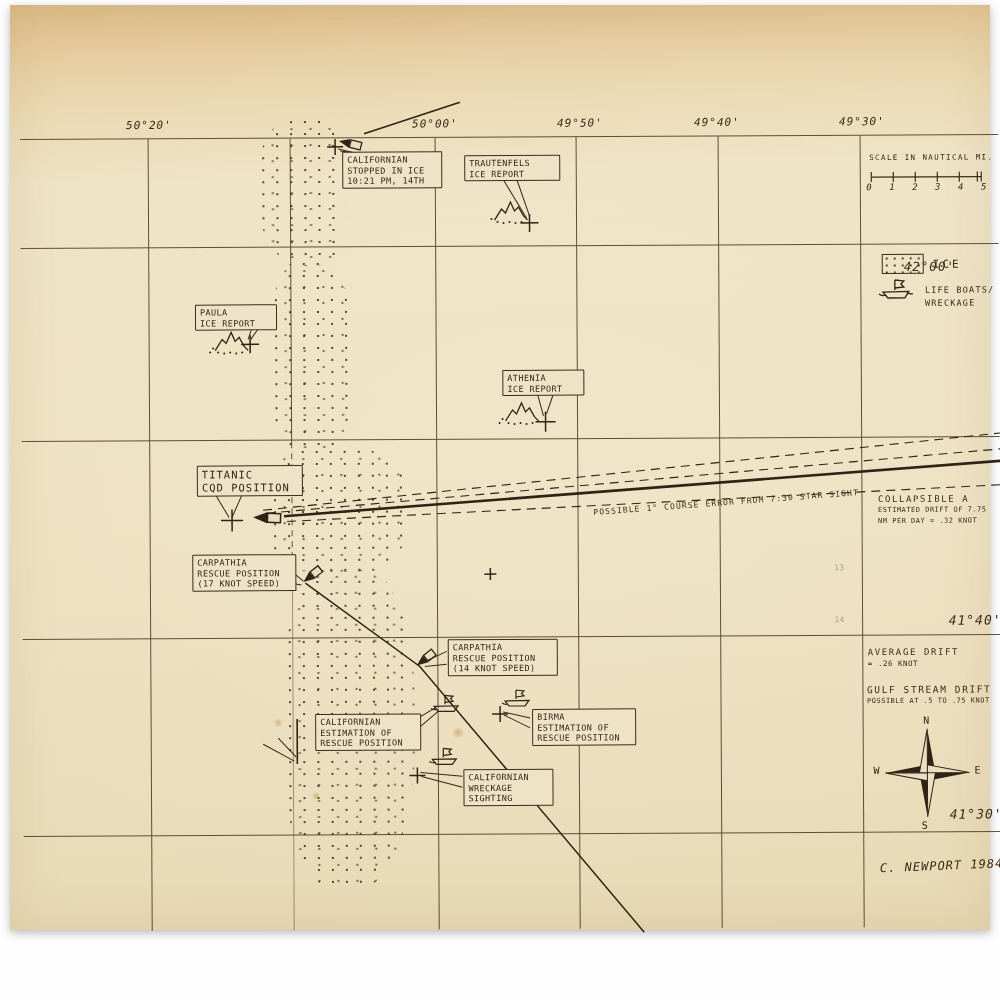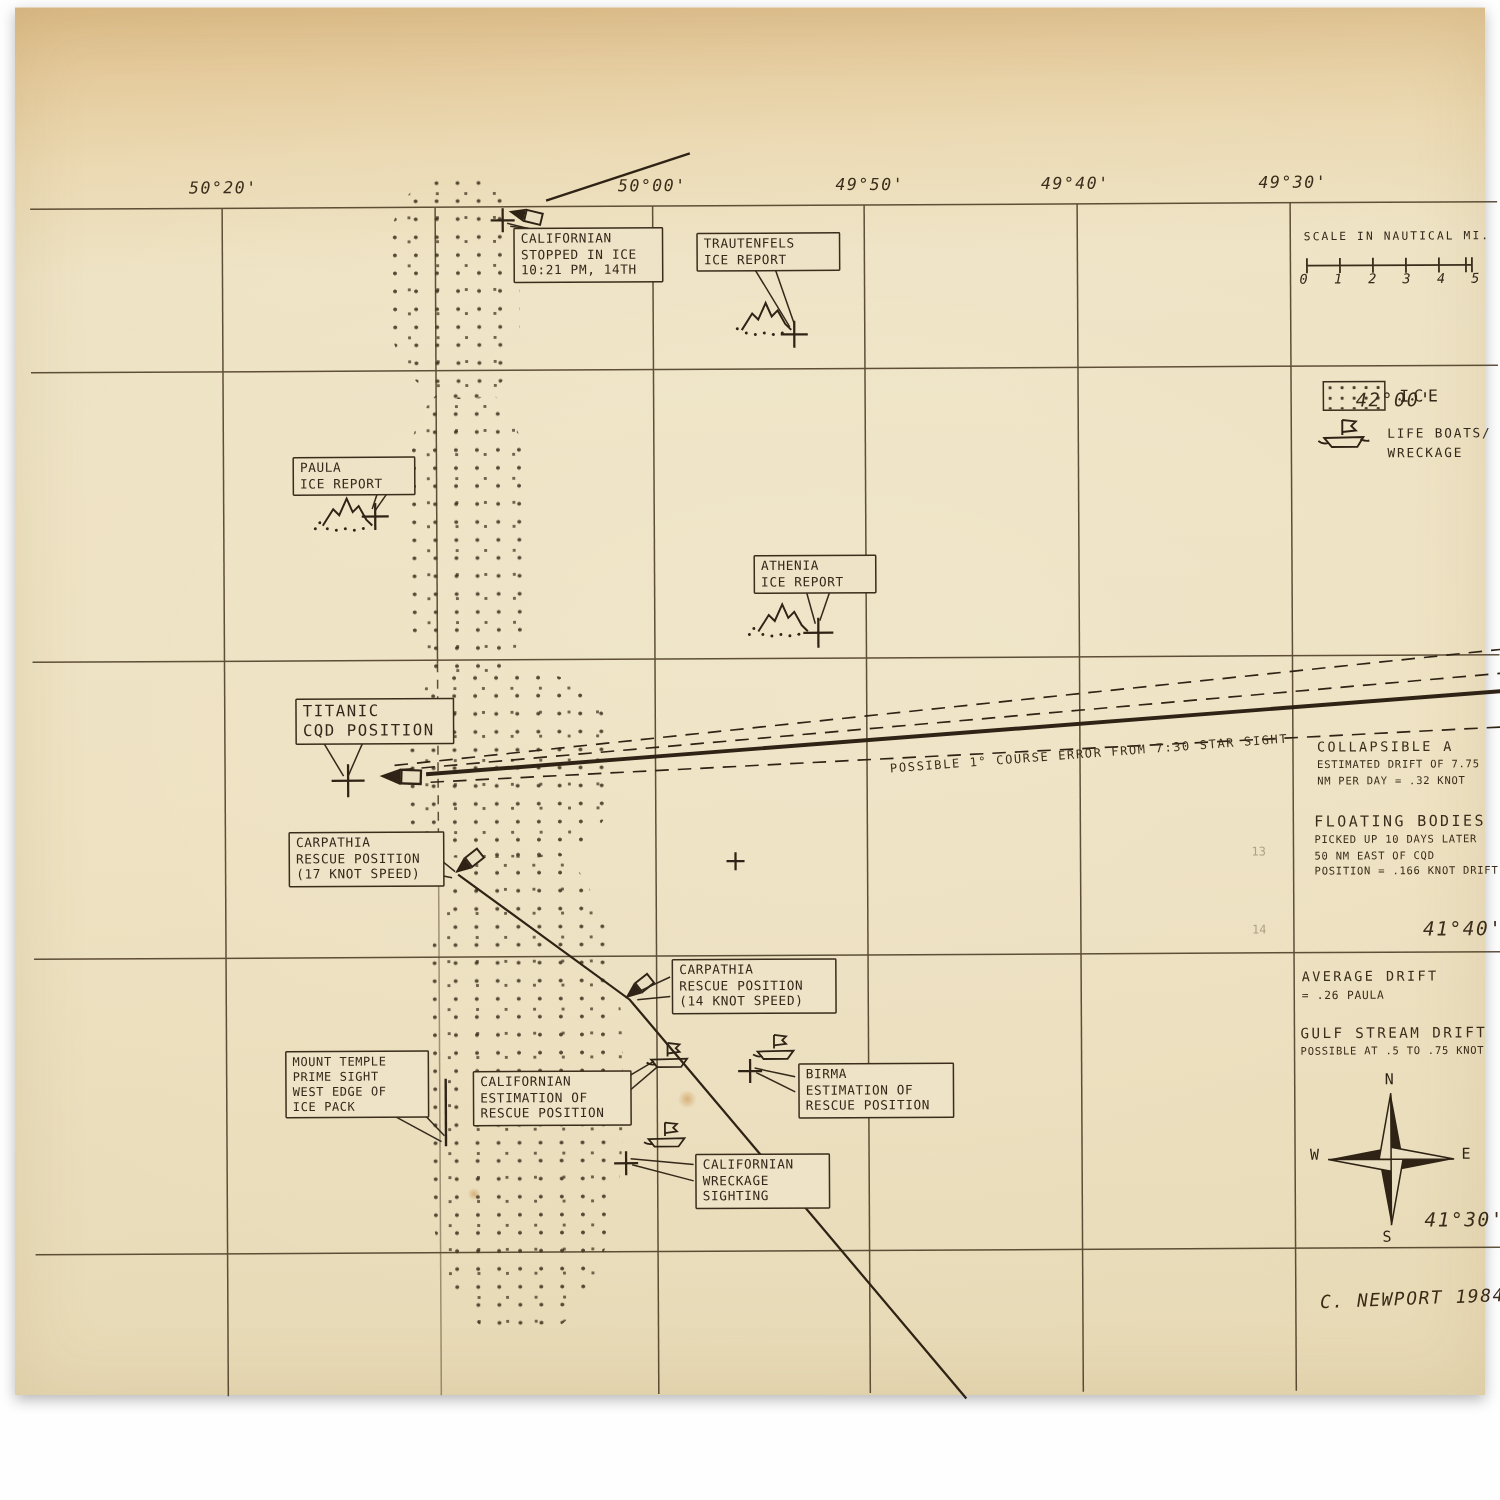--- a/index.html
+++ b/index.html
@@ -266,50 +266,40 @@
     <div class="callout" style="left:493px;top:365px;width:72px;">ATHENIA
 ICE REPORT</div>
     <div class="callout" style="left:152px;top:459px;width:96px;font-size:10.5px;letter-spacing:1px;margin-left:35px;">TITANIC
 CQD POSITION</div>
     <div class="callout" style="left:182px;top:548px;width:94px;">CARPATHIA
 RESCUE POSITION
 (17 KNOT SPEED)</div>
     <div class="callout" style="left:437px;top:634px;width:100px;">CARPATHIA
 RESCUE POSITION
 (14 KNOT SPEED)</div>
-    <div class="callout" style="left:179px;top:694px;width:86px;font-size:8px;">MOUNT TEMPLE
-PRIME SIGHT
-WEST EDGE OF
-ICE PACK</div>
     <div class="callout" style="left:304px;top:708px;width:96px;">CALIFORNIAN
 ESTIMATION OF
 RESCUE POSITION</div>
     <div class="callout" style="left:521px;top:704px;width:94px;">BIRMA
 ESTIMATION OF
 RESCUE POSITION</div>
     <div class="callout" style="left:452px;top:764px;width:80px;">CALIFORNIAN
 WRECKAGE
 SIGHTING</div>
 
     <div class="course-note">POSSIBLE 1° COURSE ERROR FROM 7:30 STAR SIGHT</div>
 
     <div class="note" style="left:868px;top:491px;">
       <div class="note-title" style="font-size:9px;">COLLAPSIBLE A</div>
       <div class="note-lines">ESTIMATED DRIFT OF 7.75
 NM PER DAY = .32 KNOT</div>
     </div>
-    <div class="note" style="left:866px;top:540px;">
-      <div class="note-title">FLOATING BODIES</div>
-      <div class="note-lines">PICKED UP 10 DAYS LATER
-50 NM EAST OF CQD
-POSITION = .166 KNOT DRIFT</div>
-    </div>
     <div class="note" style="left:857px;top:644px;">
       <div class="note-title" style="font-size:9px;">AVERAGE DRIFT</div>
-      <div class="note-lines" style="font-size:7.5px;">= .26 PAULA</div>
+      <div class="note-lines" style="font-size:7.5px;">= .26 KNOT</div>
     </div>
     <div class="note" style="left:856px;top:681px;">
       <div class="note-title" style="font-size:9.5px;">GULF STREAM DRIFT</div>
       <div class="note-lines">POSSIBLE AT .5 TO .75 KNOT</div>
     </div>
 
     <div class="pencil" style="left:824px;top:560px;">13</div>
     <div class="pencil" style="left:824px;top:612px;">14</div>
 
     <div class="compass-letter" style="left:912px;top:712px;">N</div>

